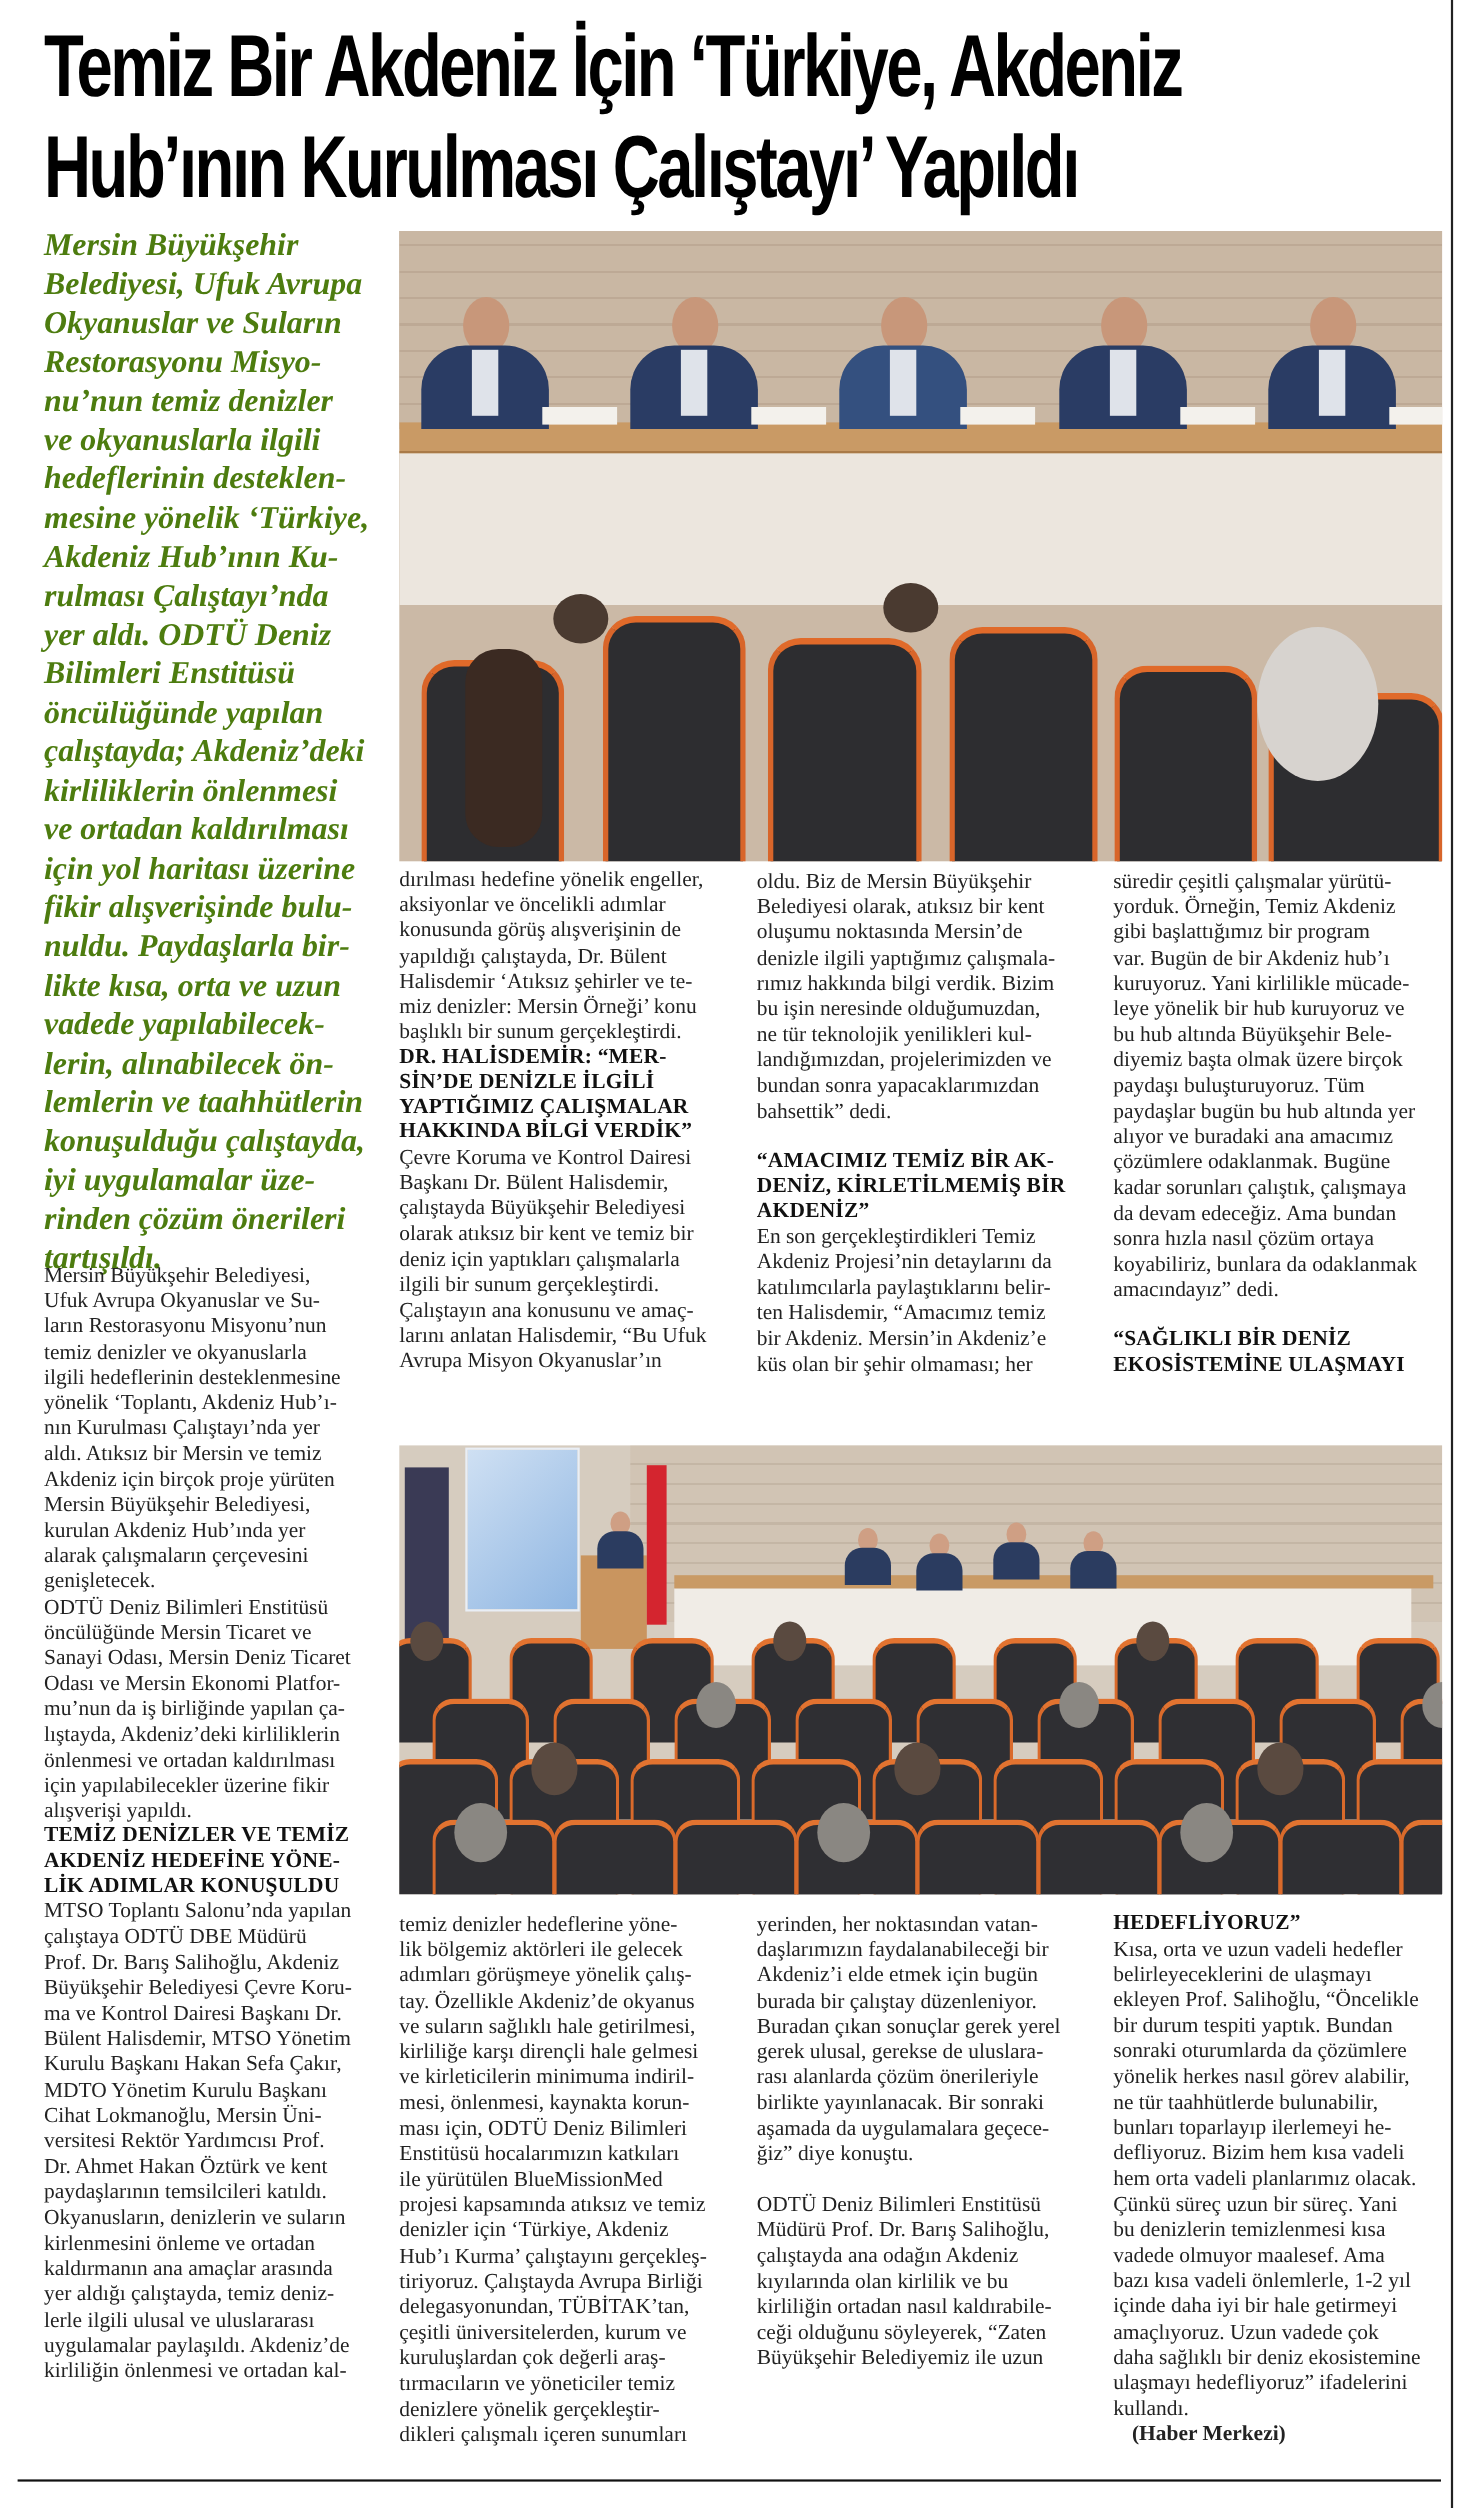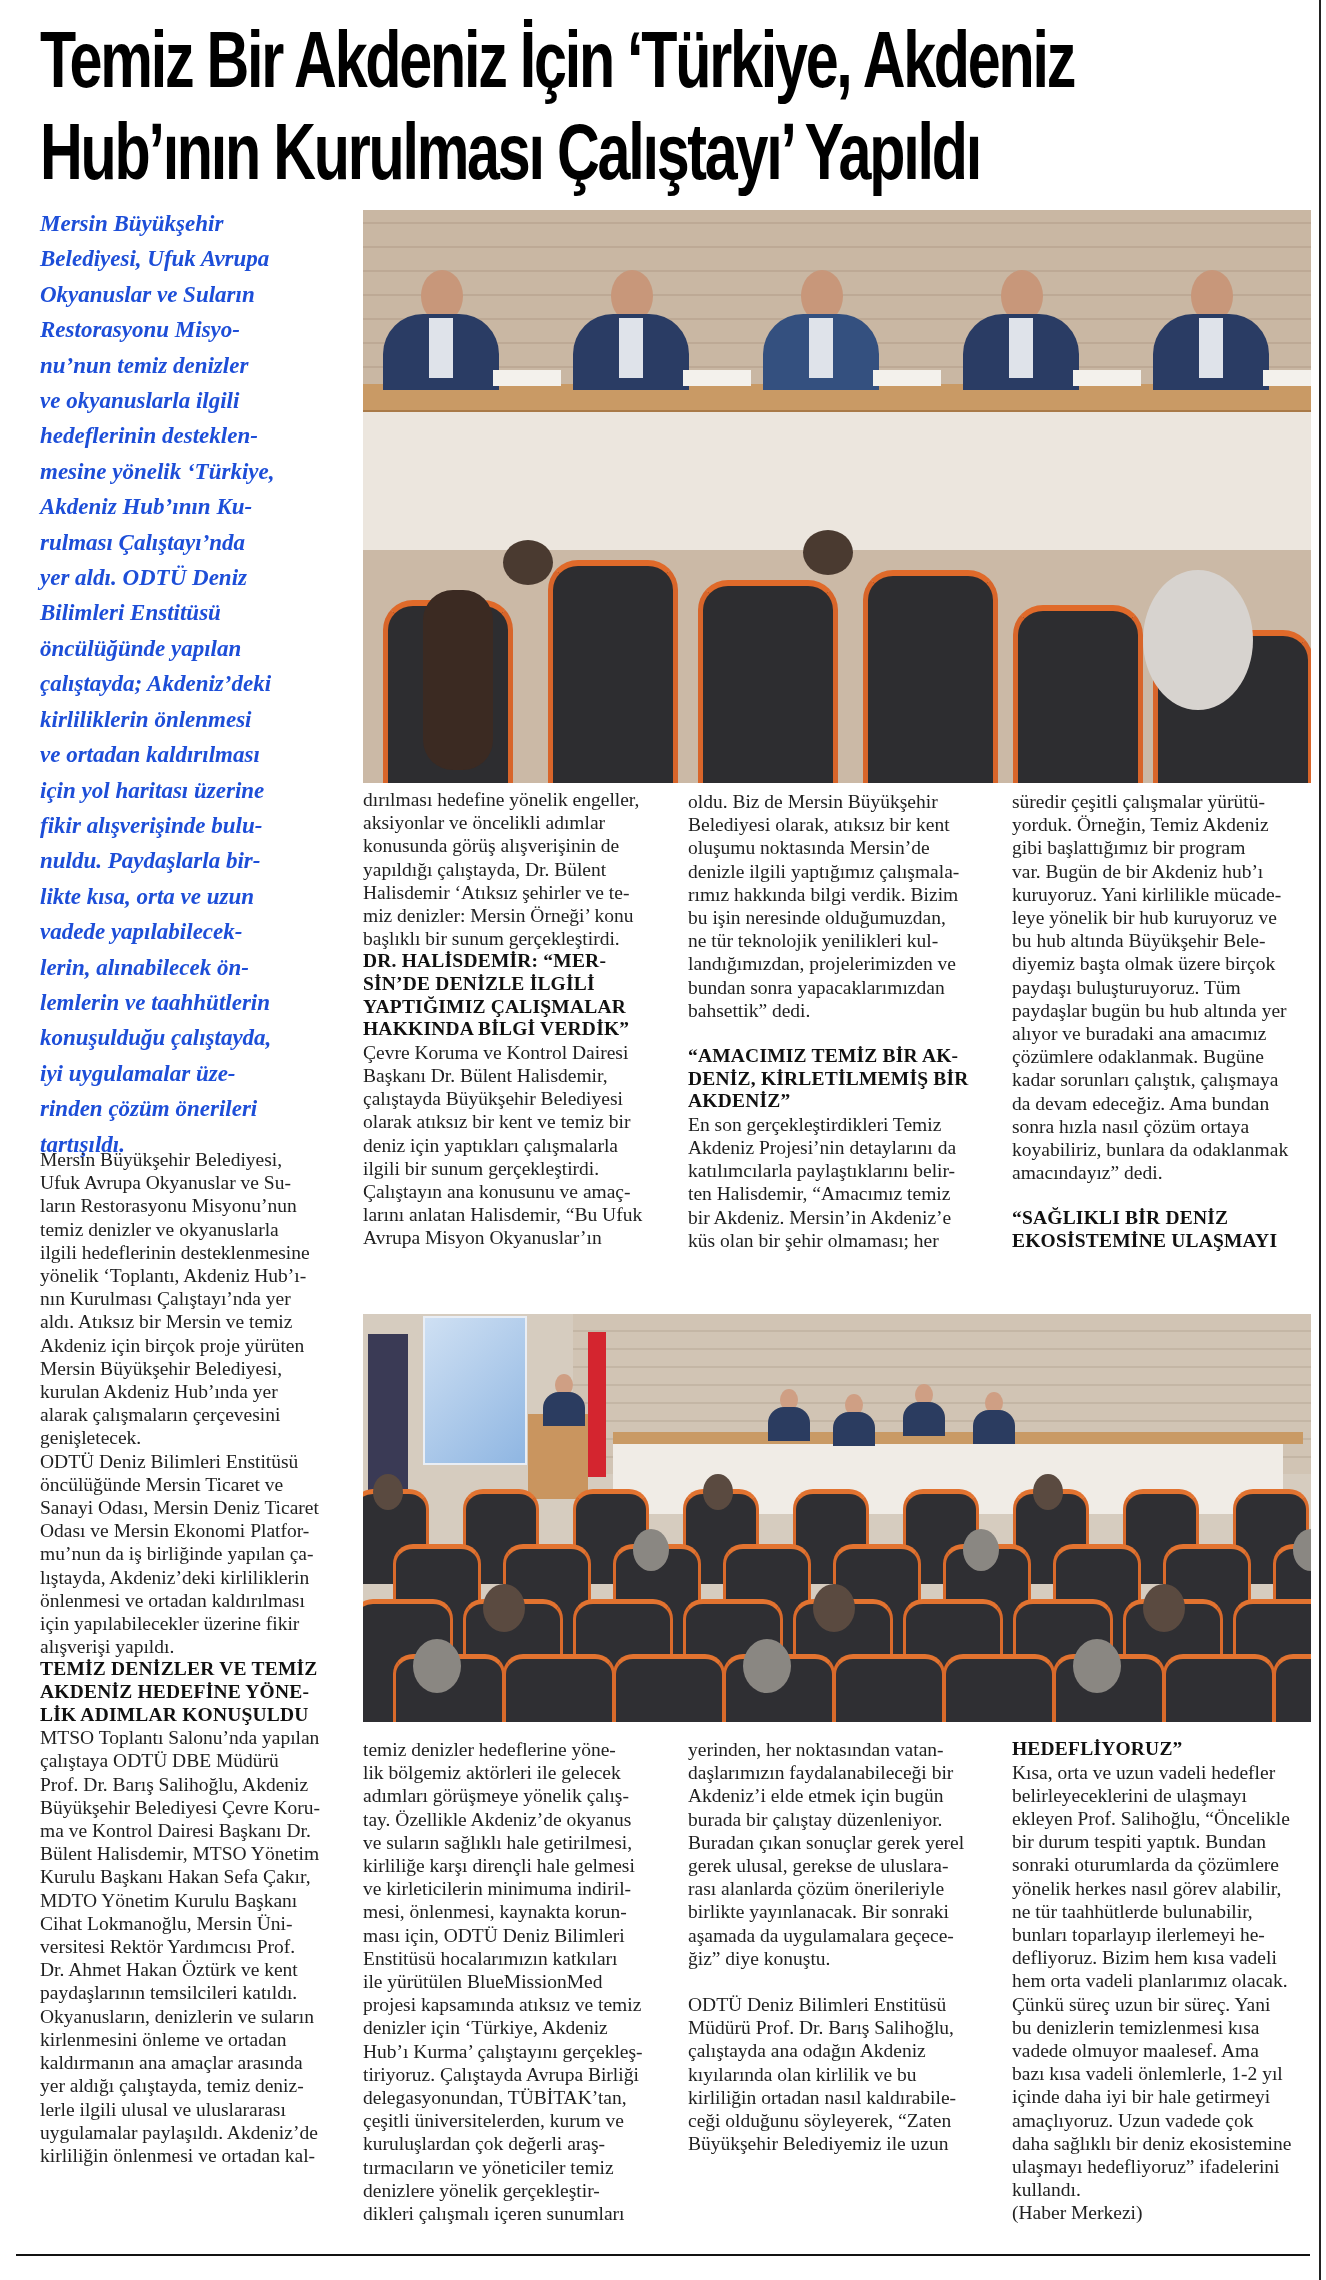--- a/index.html
+++ b/index.html
@@ -10,29 +10,29 @@
     font-size: 80px; line-height: 92px; letter-spacing: -3px;
     transform: scaleX(0.74); transform-origin: left top; white-space: nowrap;
     color: #000;
   }
   .headline .hl-line { display: block; width: 1720px; }
   .vrule { position: absolute; left: 1319px; top: 0; width: 2px; height: 2280px; background: #222; }
   .bottom-rule { position: absolute; left: 16px; top: 2254px; width: 1294px; height: 2px; background: #111; }
   .col { position: absolute; font-family: "Liberation Serif", serif; }
   .lead {
     left: 40px; top: 206px; width: 300px;
-    font-weight: 700; font-style: italic; font-size: 23px; line-height: 35.4px; color: #1d4ed8;
+    font-weight: 700; font-style: italic; font-size: 29px; line-height: 35.4px; color: #4d7c0f;
   }
   .lead .ln { display: block; white-space: nowrap; }
   .body-text { font-size: 19.5px; line-height: 23.2px; color: #222; }
   .body-text .ln { display: block; white-space: nowrap; }
   .subhead { font-weight: 700; font-size: 19.5px; line-height: 22.6px; color: #111; letter-spacing: 0.2px; }
   .subhead .ln { display: block; white-space: nowrap; }
   .gap { display: block; height: 23px; }
-  .byline { font-weight: 400; }
+  .byline { font-weight: 700; margin-left: 17px; }
 
   .photo { position: absolute; overflow: hidden; }
   
   #photo1 { left: 363px; top: 210px; width: 948px; height: 573px; background: #cbb9a6; }
   #photo1 .wall { position: absolute; left: 0; top: 0; width: 100%; height: 180px;
      background: repeating-linear-gradient(0deg, #c9b7a3 0 22px, #bda995 22px 24px), #c6b39e; }
   #photo1 .sign { position: absolute; left: 205px; top: 18px; width: 600px; font-family: "Liberation Serif", serif;
      font-size: 34px; color: #fbf7f0; letter-spacing: 1px; white-space: nowrap; }
   #photo1 .desk { position: absolute; left: 0; top: 174px; width: 100%; height: 26px; background: #c99a65; border-bottom: 2px solid #a97a48; }
   #photo1 .desk-front { position: absolute; left: 0; top: 200px; width: 100%; height: 140px; background: #ece6de; }

